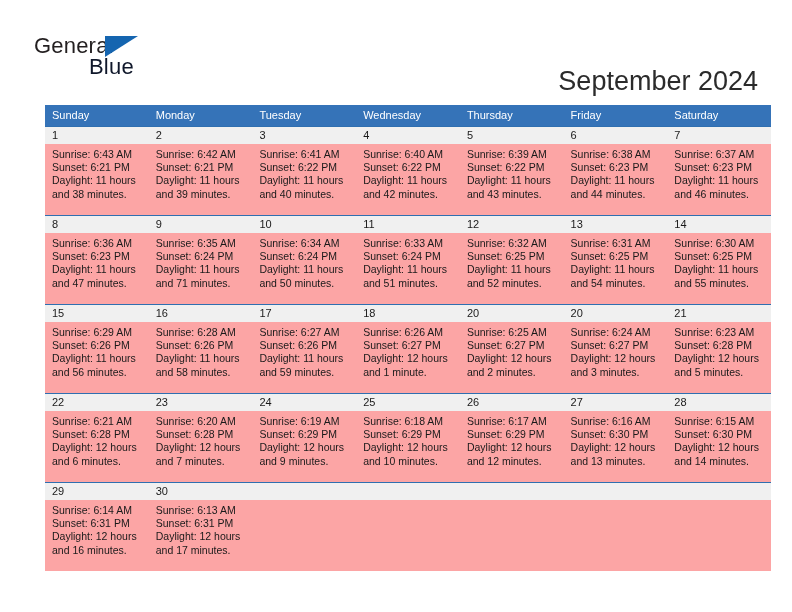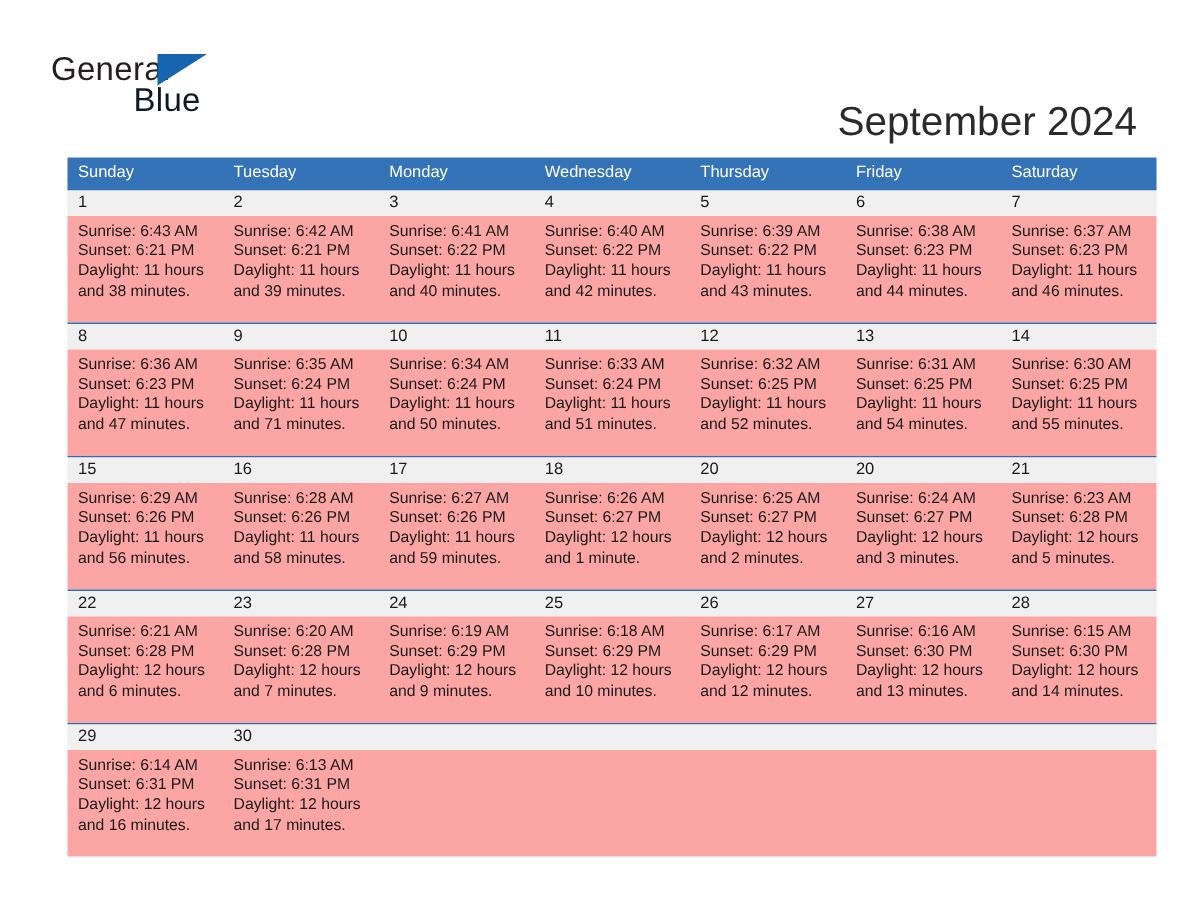--- a/index.html
+++ b/index.html
@@ -170,22 +170,22 @@
       <div class="cal-title">September 2024</div>
       <div class="cal-subtitle">Lehututu, Botswana</div>
     </div>
 
   </div>
 
   <div class="calendar">
 
     <div class="weekdays">
       <div class="weekday">Sunday</div>
+      <div class="weekday">Monday</div>
       <div class="weekday">Tuesday</div>
-      <div class="weekday">Monday</div>
       <div class="weekday">Wednesday</div>
       <div class="weekday">Thursday</div>
       <div class="weekday">Friday</div>
       <div class="weekday">Saturday</div>
     </div>
 
     <div class="week">
       <div class="week-daterow">
         <div class="daynum">1</div>
         <div class="daynum">2</div>

